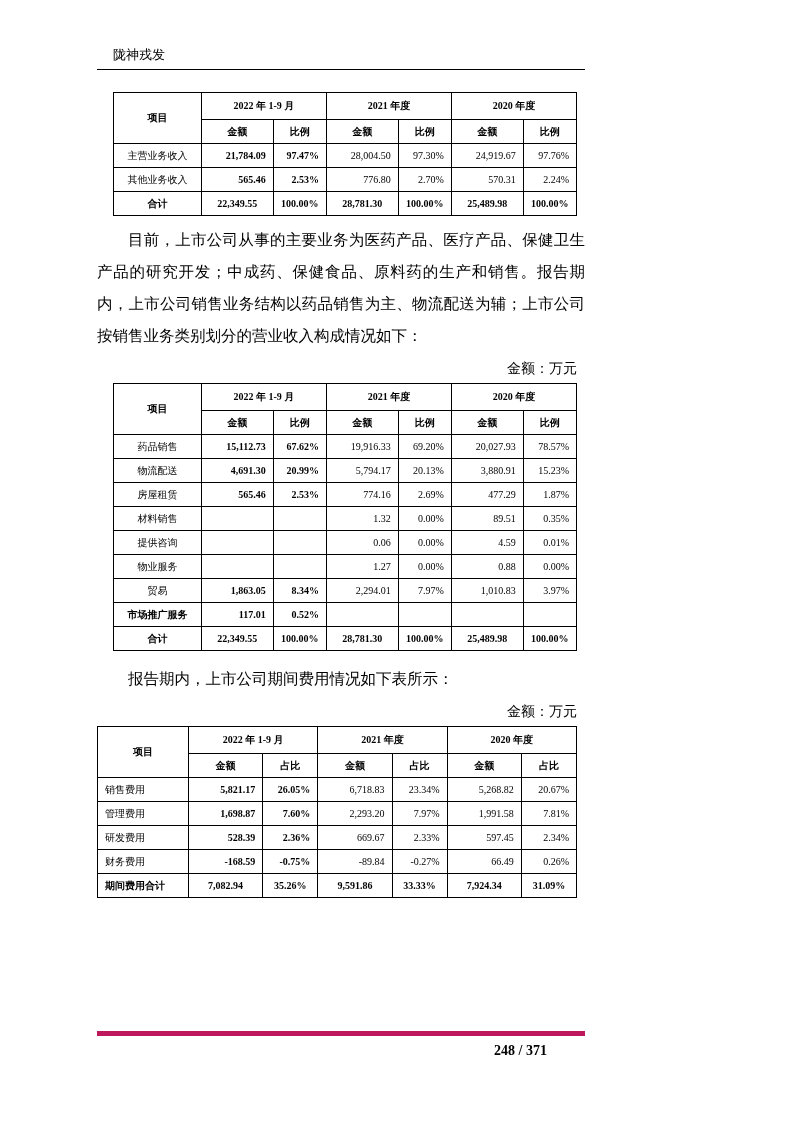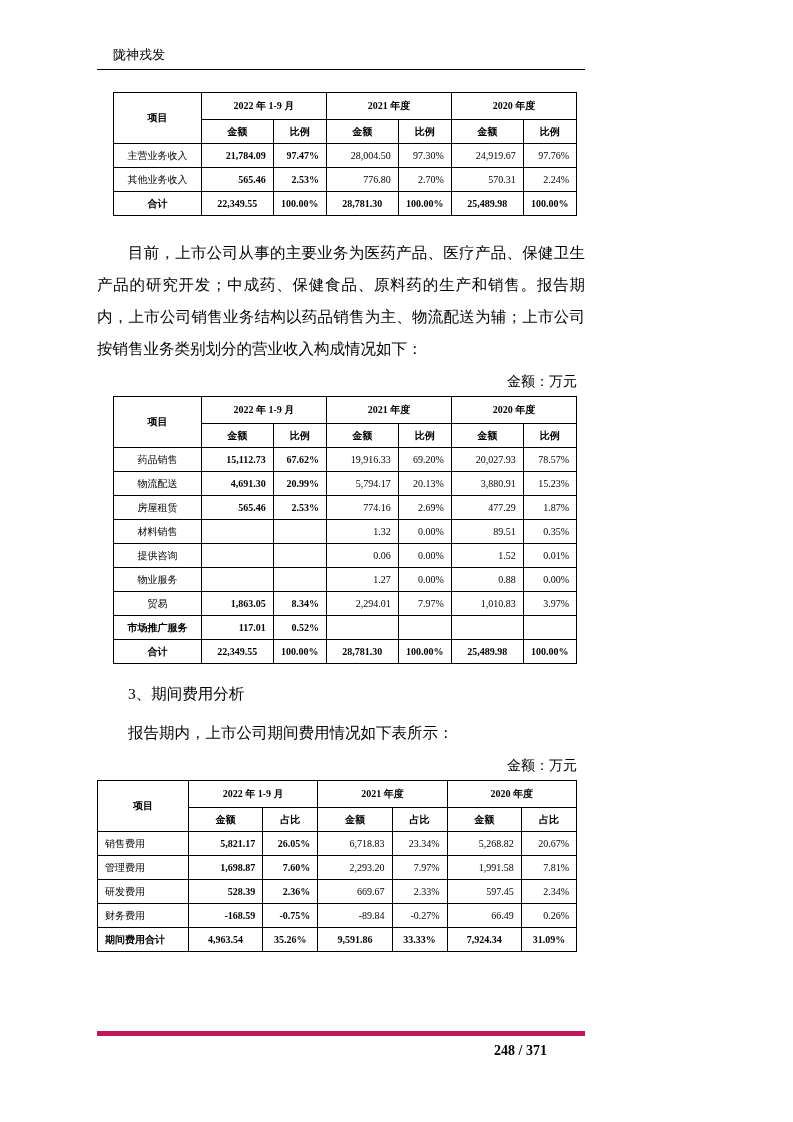--- a/index.html
+++ b/index.html
@@ -32,21 +32,21 @@
   .t3 .label-cell { text-align:left; }
   .num { text-align:right; }
   .bold { font-weight:bold;margin-left:40px; }
   .total-row td { font-weight:bold;text-align:center; }
 
   .para {
     font-size:15.5px; line-height:32px; text-align:justify;
     text-indent:2em; margin:14px 0 0 0;
   }
   .p1 { margin-top:16px; }
-  .p2 { margin-top:21px; }
+  .p2 { margin-top:8px; }
   .heading { font-size:15.5px; font-weight:normal; text-indent:2em; margin:20px 0 0 0; }
   .p3 { margin-top:12px; }
   .unit { font-size:14px; text-align:right; margin:8px 8px 0 0; }
 
   .footer {
     position:absolute; left:97px; right:97px; top:1031px;
     border-top:5px solid #be185d; padding:7px 38px 0 0;
     text-align:right; font-weight:bold; font-size:14px;
   }
 </style>
@@ -182,21 +182,21 @@
           <td class="num">0.00%</td>
           <td class="num">89.51</td>
           <td class="num">0.35%</td>
         </tr>
         <tr>
           <td class="label-cell">提供咨询</td>
           <td class="num bold"></td>
           <td class="num bold"></td>
           <td class="num">0.06</td>
           <td class="num">0.00%</td>
-          <td class="num">1.52</td>
+          <td class="num">4.59</td>
           <td class="num">0.01%</td>
         </tr>
         <tr>
           <td class="label-cell">物业服务</td>
           <td class="num bold"></td>
           <td class="num bold"></td>
           <td class="num">1.27</td>
           <td class="num">0.00%</td>
           <td class="num">0.88</td>
           <td class="num">0.00%</td>
@@ -224,21 +224,20 @@
           <td class="num bold">22,349.55</td>
           <td class="num bold">100.00%</td>
           <td class="num">28,781.30</td>
           <td class="num">100.00%</td>
           <td class="num">25,489.98</td>
           <td class="num">100.00%</td>
         </tr>
       </tbody>
   </table>
 
-  <p class="heading">3、期间费用分析</p>
   <p class="para p3">报告期内，上市公司期间费用情况如下表所示：</p>
 
   <div class="unit">金额：万元</div>
 
   <table class="fin t3">
     <colgroup>
       <col style="width:19%">
         <col style="width:15.5%">
         <col style="width:11.5%">
       <col style="width:15.5%">
@@ -294,21 +293,21 @@
           <td class="label-cell">财务费用</td>
           <td class="num bold">-168.59</td>
           <td class="num bold">-0.75%</td>
           <td class="num">-89.84</td>
           <td class="num">-0.27%</td>
           <td class="num">66.49</td>
           <td class="num">0.26%</td>
         </tr>
         <tr class="total-row">
           <td class="label-cell">期间费用合计</td>
-          <td class="num bold">4,963.54</td>
+          <td class="num bold">7,082.94</td>
           <td class="num bold">35.26%</td>
           <td class="num">9,591.86</td>
           <td class="num">33.33%</td>
           <td class="num">7,924.34</td>
           <td class="num">31.09%</td>
         </tr>
       </tbody>
   </table>
 
   <div class="footer">

